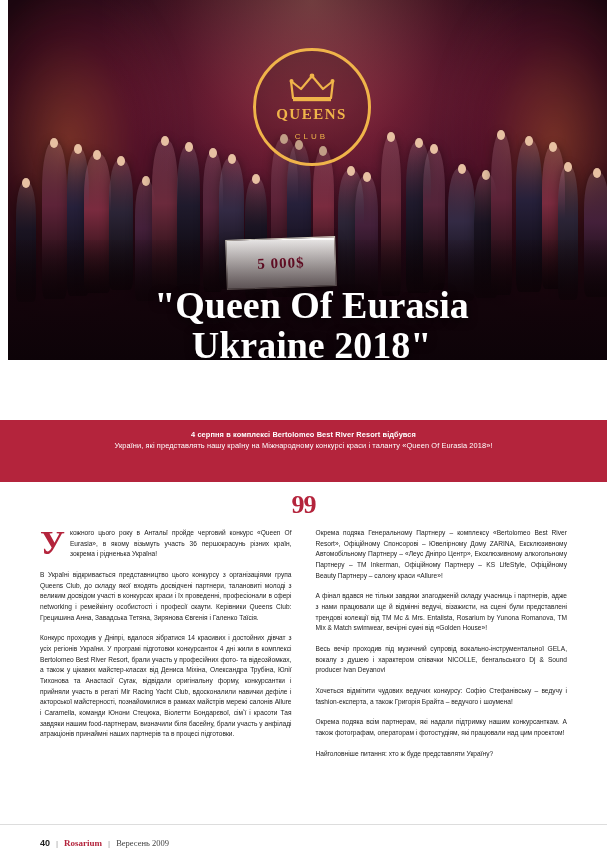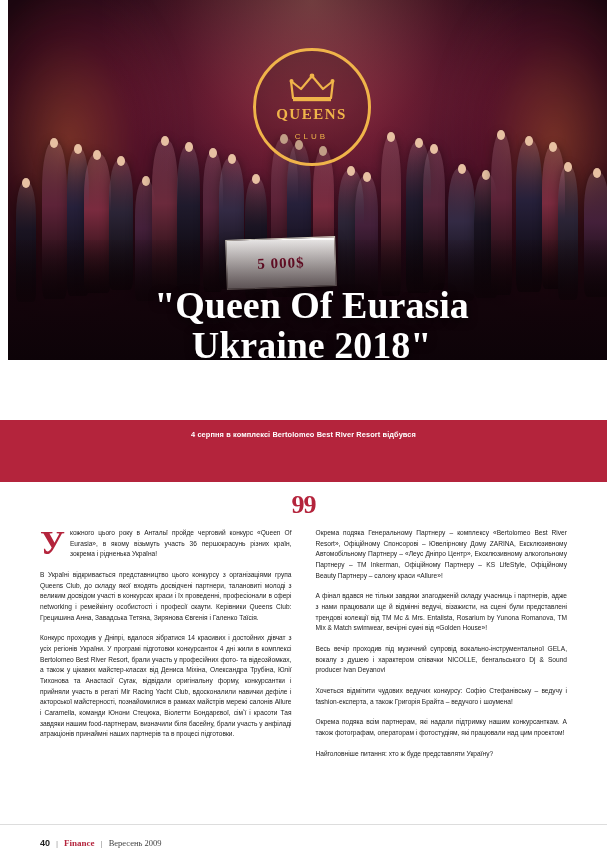--- a/index.html
+++ b/index.html
@@ -366,20 +366,21 @@
       <h1 class="headline">
         <span>"Queen Of Eurasia</span><br>
         <span>Ukraine 2018"</span>
       </h1>
       <div class="quote-mark">99</div>
     </div>
   </div>
 
   <div class="lead">
     <p class="b">4 серпня в комплексі Bertolomeo Best River Resort відбувся</p>
+    <p>України, які представлять нашу країну на Міжнародному конкурсі краси і таланту «Queen Of Eurasia 2018»!</p>
   </div>
 
   <div class="body-area">
     <div class="pullquote">99</div>
     <div class="cols">
       <div class="col">
         <p class="dropcap-para">
           <span class="dropcap">У</span>
           <span>кожного цього року в Антальї пройде черговий конкурс «Queen Of Eurasia», в якому візьмуть участь 36 першокрасунь різних країн, зокрема і рідненька Україна!</span>
         </p>
@@ -393,18 +394,18 @@
         <p>Хочеться відмітити чудових ведучих конкурсу: Софію Стефанівську – ведучу і fashion-експерта, а також Григорія Брайта – ведучого і шоумена!</p>
         <p>Окрема подяка всім партнерам, які надали підтримку нашим конкурсанткам. А також фотографам, операторам і фотостудіям, які працювали над цим проектом!</p>
         <p>Найголовніше питання: хто ж буде представляти Україну?</p>
       </div>
     </div>
   </div>
 
   <div class="footer">
     <span class="folio">40</span>
     <span class="sep">|</span>
-    <span class="brand">Finance</span>
+    <span class="brand">Rosarium</span>
     <span class="sep">|</span>
     <span class="issue">Вересень 2009</span>
   </div>
 
 </div>
 
 </body></html>

